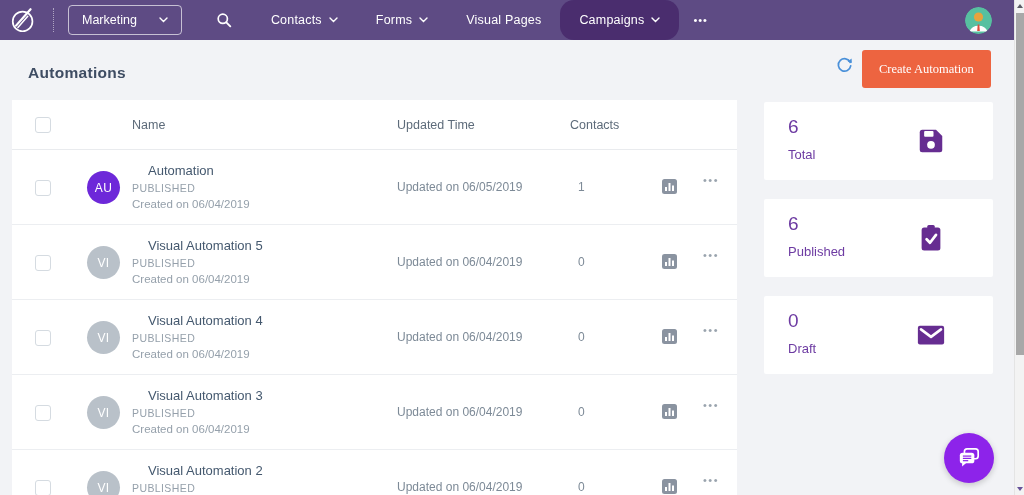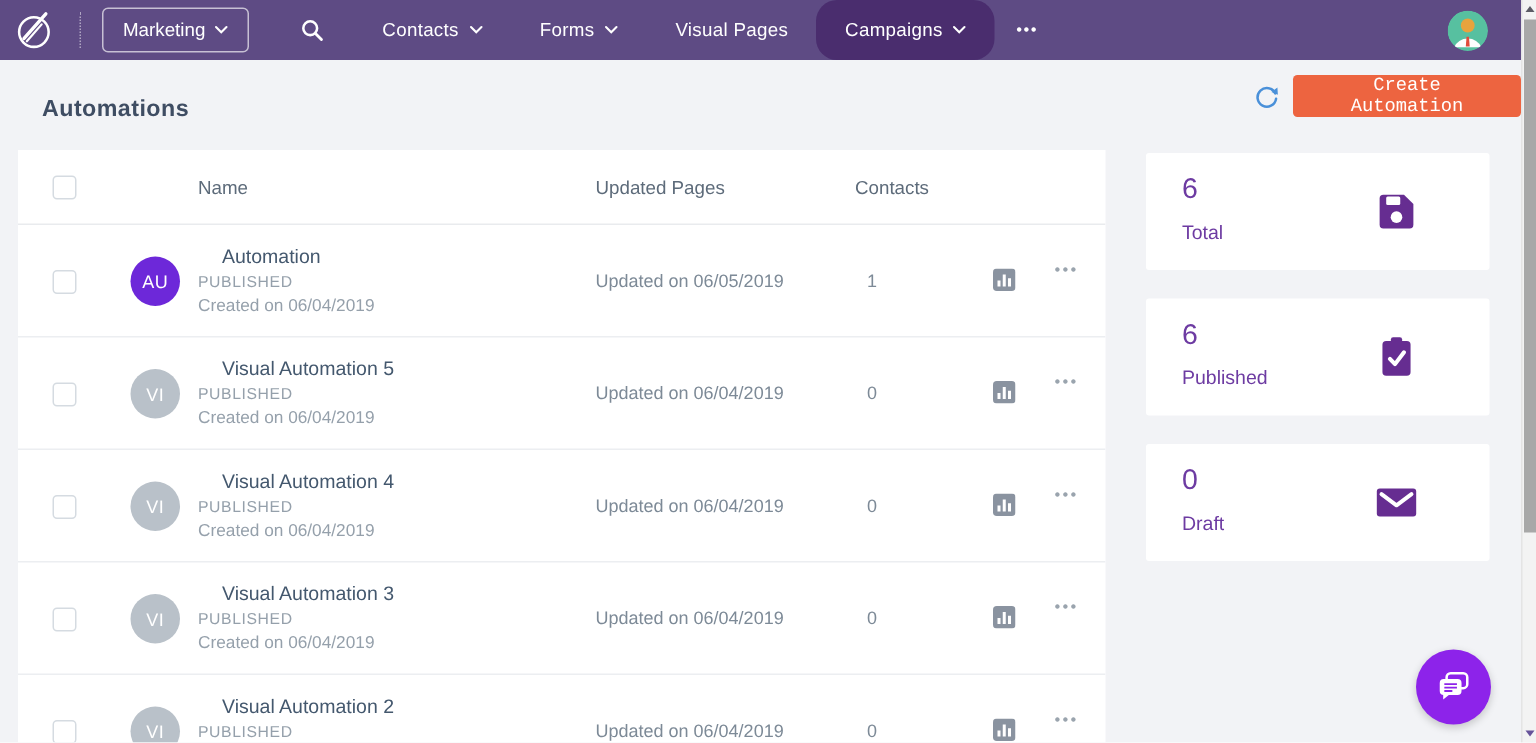--- a/index.html
+++ b/index.html
@@ -13,39 +13,39 @@
   
   .navbar {
     position: absolute; top: 0; left: 0; width: 1014px; height: 40px;
     background: #5e4b84; display: flex; align-items: center;
   }
   .logo { width: 30px; height: 30px; margin-left: 9px; flex: 0 0 auto; cursor: pointer; }
   .nav-sep { height: 24px; border-left: 1px dotted rgba(255,255,255,.5); margin: 0 14px 0 14px; }
   .app-menu {
     background: transparent; border: 1px solid rgba(255,255,255,.65); border-radius: 4px;
     color: #fff; font-family: inherit; font-size: 12.5px; padding: 7px 13px;
-    display: flex; align-items: center; gap: 6px; cursor: pointer; margin-right: 28px;
+    display: flex; align-items: center; gap: 22px; cursor: pointer; margin-right: 28px;
   }
   .search-btn { margin-right: 14px; padding: 6px; cursor: pointer; display: flex; }
   .nav-items { display: flex; height: 40px; align-items: stretch; }
   .nav-item {
     display: flex; align-items: center; gap: 7px; padding: 0 19px;
     color: #fff; font-size: 12.5px; letter-spacing: .2px; cursor: pointer; white-space: nowrap;
   }
   .nav-item.active { background: #4a2d6e; border-radius: 14px; }
   .nav-more { color: #fff; font-size: 11px; letter-spacing: 1px; padding: 0 14px; cursor: pointer; }
   .avatar { margin-left: auto; margin-right: 22px; width: 27px; height: 27px; border-radius: 50%; overflow: hidden; cursor: pointer; flex: 0 0 auto; }
   
   .page-header { position: absolute; top: 40px; left: 0; width: 1014px; height: 60px; }
   .page-title { position: absolute; left: 28px; top: 24px; font-size: 15.5px; font-weight: 700; color: #3f4d63; letter-spacing: .3px; }
   .refresh { position: absolute; left: 836px; top: 16px; width: 17px; height: 17px; cursor: pointer; }
   .create-btn {
-    position: absolute; left: 862px; top: 10px; height: 28px; padding: 0 17px;
+    position: absolute; left: 862px; top: 10px; height: 38px; padding: 0 17px;
     background: #ed6440; color: #fff; border: none; border-radius: 3px;
-    font-family: Liberation Mono, monospace; font-size: 12.5px; cursor: pointer;
+    font-family: Liberation Serif, serif; font-size: 12.5px; cursor: pointer;
   }
   
   .table-card { position: absolute; left: 12px; top: 100px; width: 725px; height: 395px; background: #fff; overflow: hidden; }
   .thead { position: relative; height: 50px; border-bottom: 1px solid #e9ebee; font-size: 12.5px; color: #5d6b7a; }
   .th-name { position: absolute; left: 74px; top: 18px; margin-left: 46px; }
   .th-updated { position: absolute; left: 385px; top: 18px; }
   .th-contacts { position: absolute; left: 558px; top: 18px; }
   .cb {
     position: absolute; left: 23px; width: 16px; height: 16px;
     border: 1px solid #d5dbe1; border-radius: 3px; background: #fff; cursor: pointer;
@@ -156,21 +156,21 @@
         <path d="M15.6 2.4 L15.9 7.1 L11.6 5.4 Z" fill="#4a90d9"></path>
       </svg>
   </div>
   <button class="create-btn">Create Automation</button>
 </div>
 
 <div class="table-card">
   <div class="thead">
     <span class="cb"></span>
     <span class="th-name">Name</span>
-    <span class="th-updated">Updated Pages</span>
+    <span class="th-updated">Updated Time</span>
     <span class="th-contacts">Contacts</span>
   </div>
   <div id="rows">
   <div class="trow">
     <span class="cb"></span>
     <span class="row-avatar" style="background: #6d28d9;">AU</span>
     <span class="row-name">Automation</span>
     <span class="row-status">PUBLISHED</span>
     <span class="row-created">Created on 06/04/2019</span>
     <span class="row-updated">Updated on 06/05/2019</span>

